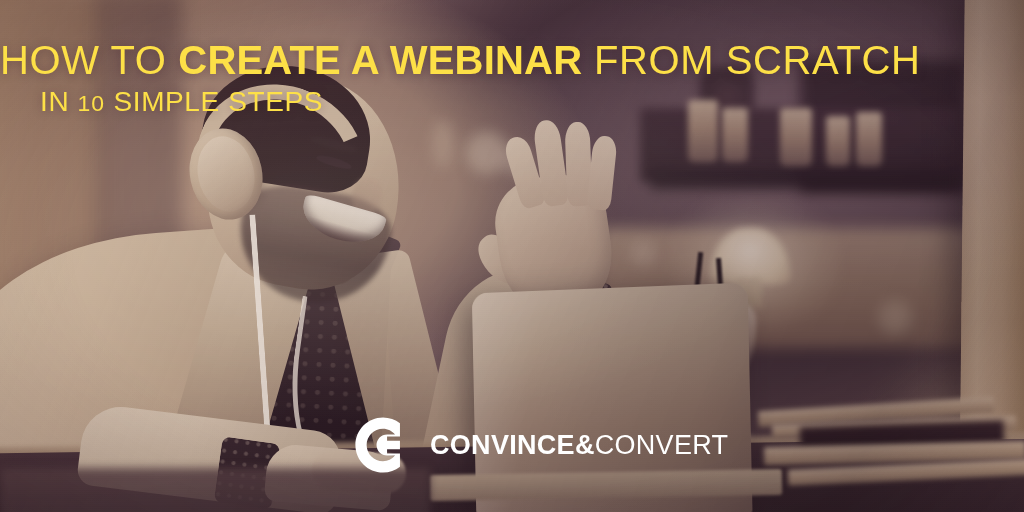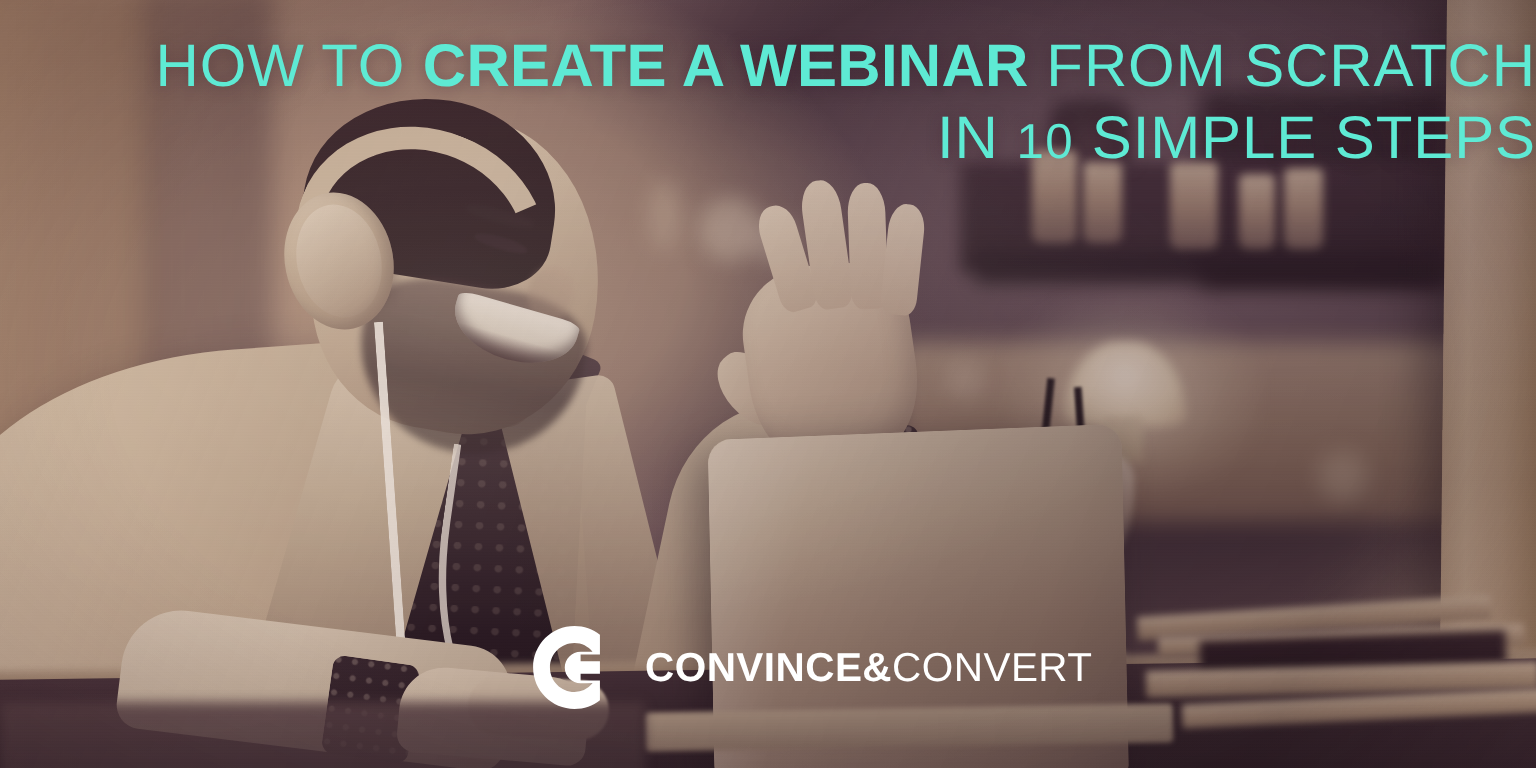--- a/index.html
+++ b/index.html
@@ -586,33 +586,33 @@
     inset: 0;
     opacity: 0.10;
     background-image:
       repeating-linear-gradient(0deg, rgba(255,255,255,0.05) 0 1px, rgba(0,0,0,0.05) 1px 2px);
   }
 
   
   .headline {
     position: absolute;
     left: 0; right: 0;
-    top: 24px;
-    text-align: right;
-    color: #5eead4;
+    top: 40px;
+    text-align: left;
+    color: #fde047;
     line-height: 1.02;
     text-shadow: 0 1px 10px rgba(58,24,42,0.38);
     pointer-events: none;
   }
   .headline .line {
     display: block;
     white-space: nowrap;
   }
   .headline .line1 { font-size: 40px; letter-spacing: 0.6px; }
-  .headline .line2 { font-size: 40px; letter-spacing: 0.6px; margin-top: 7px; }
+  .headline .line2 { font-size: 28px; letter-spacing: 0.6px; margin-top: 7px; margin-left: 40px; }
   .tx-light  { font-weight: 300; }
   .tx-bold   { font-weight: 700; letter-spacing: 0.2px; }
   .tx-num    { font-weight: 300; font-size: 0.82em; letter-spacing: 1px; }
 
   
   .logo {
     position: absolute;
     left: 352px;
     top: 414px;
     display: flex;

